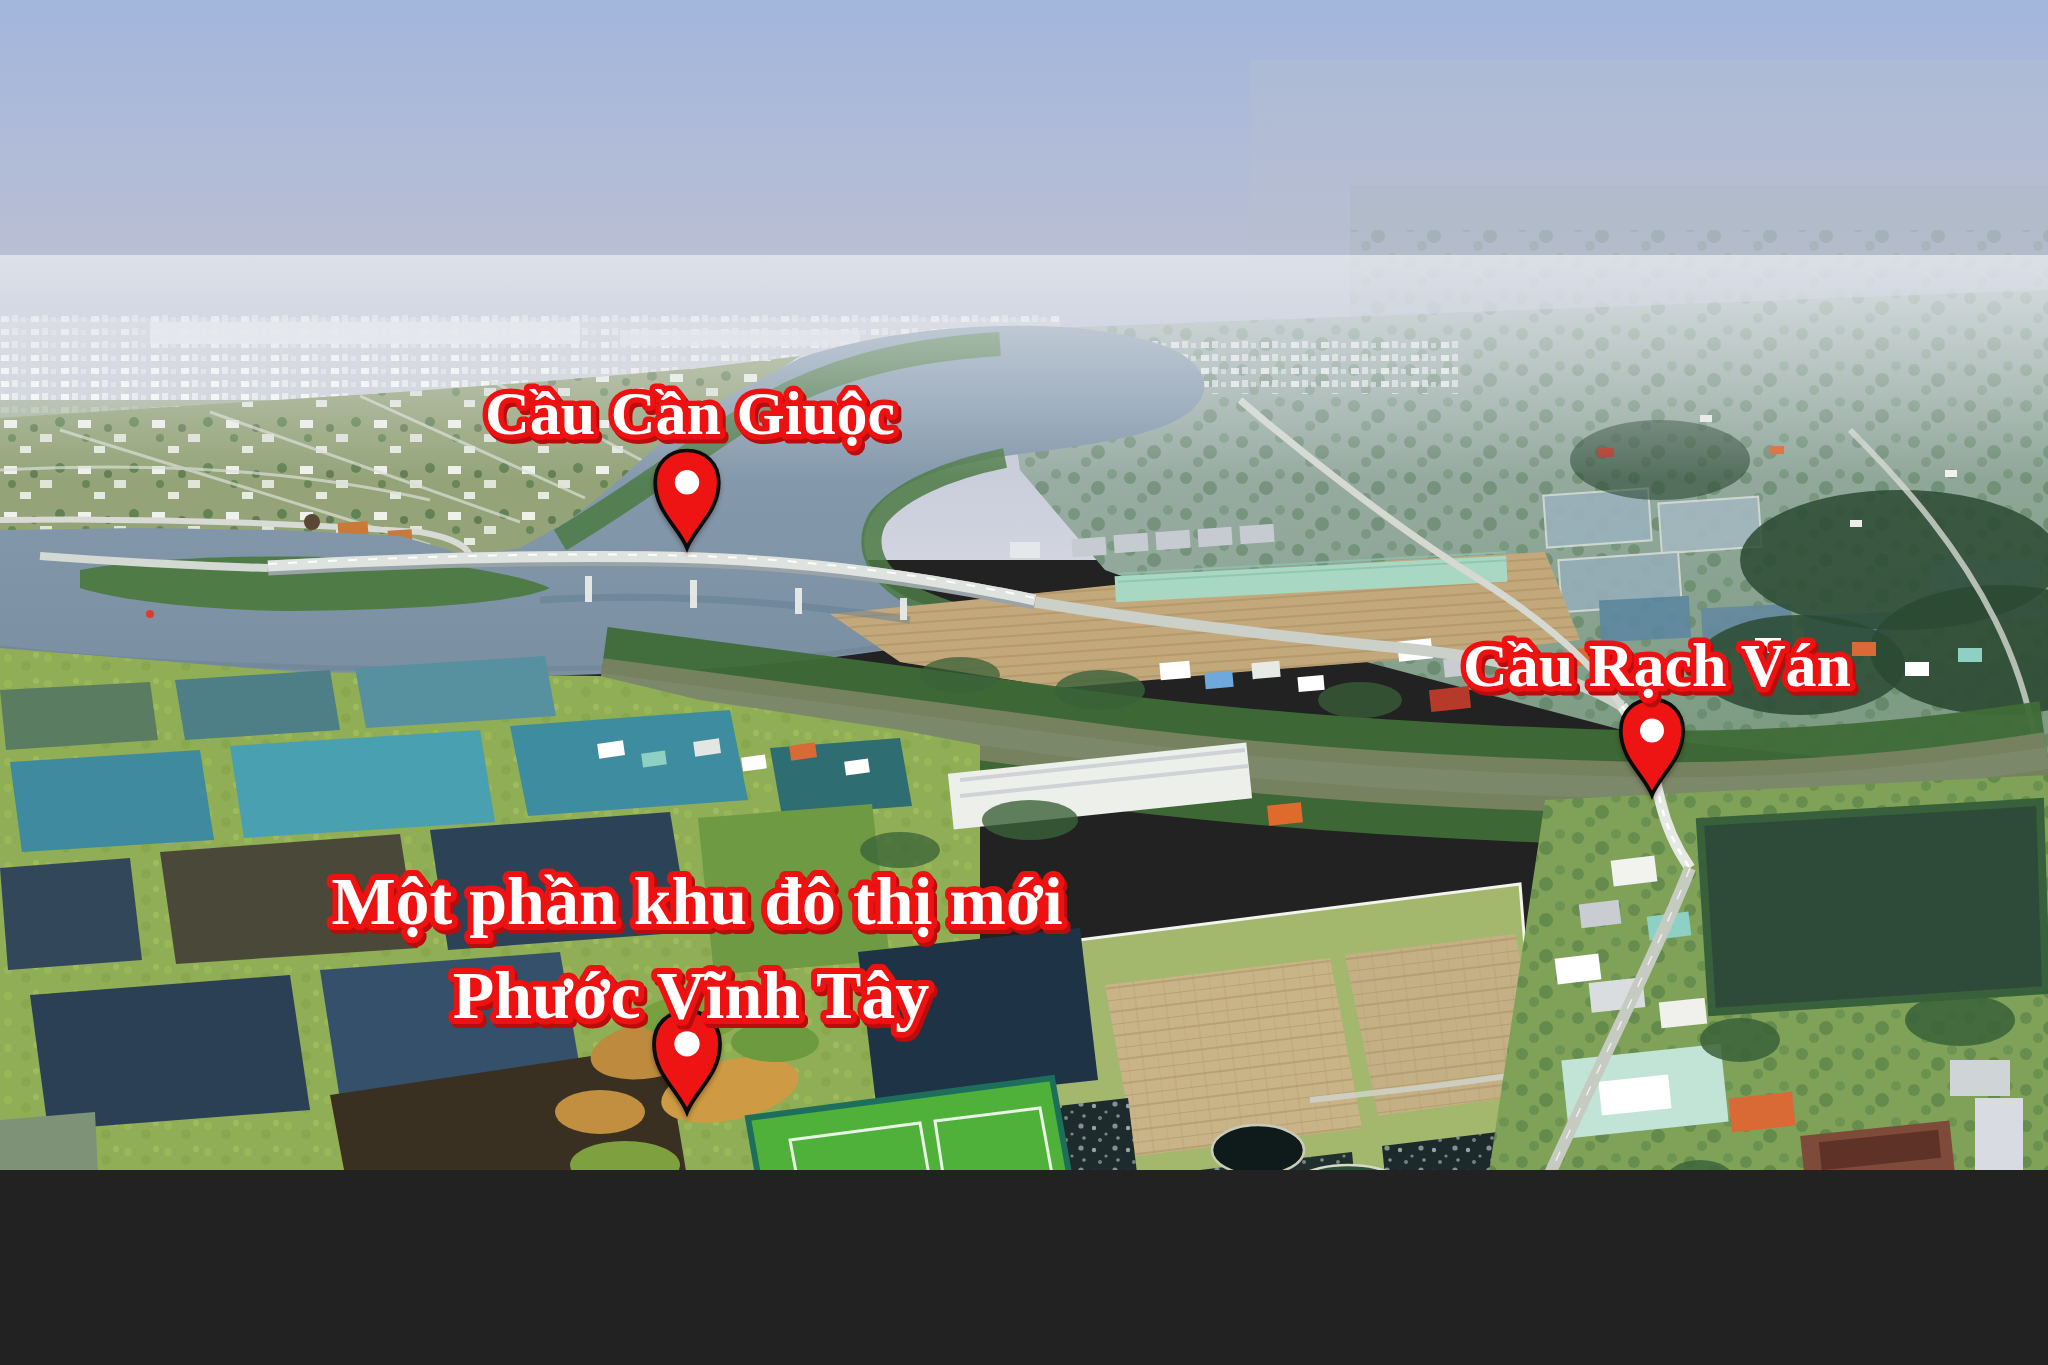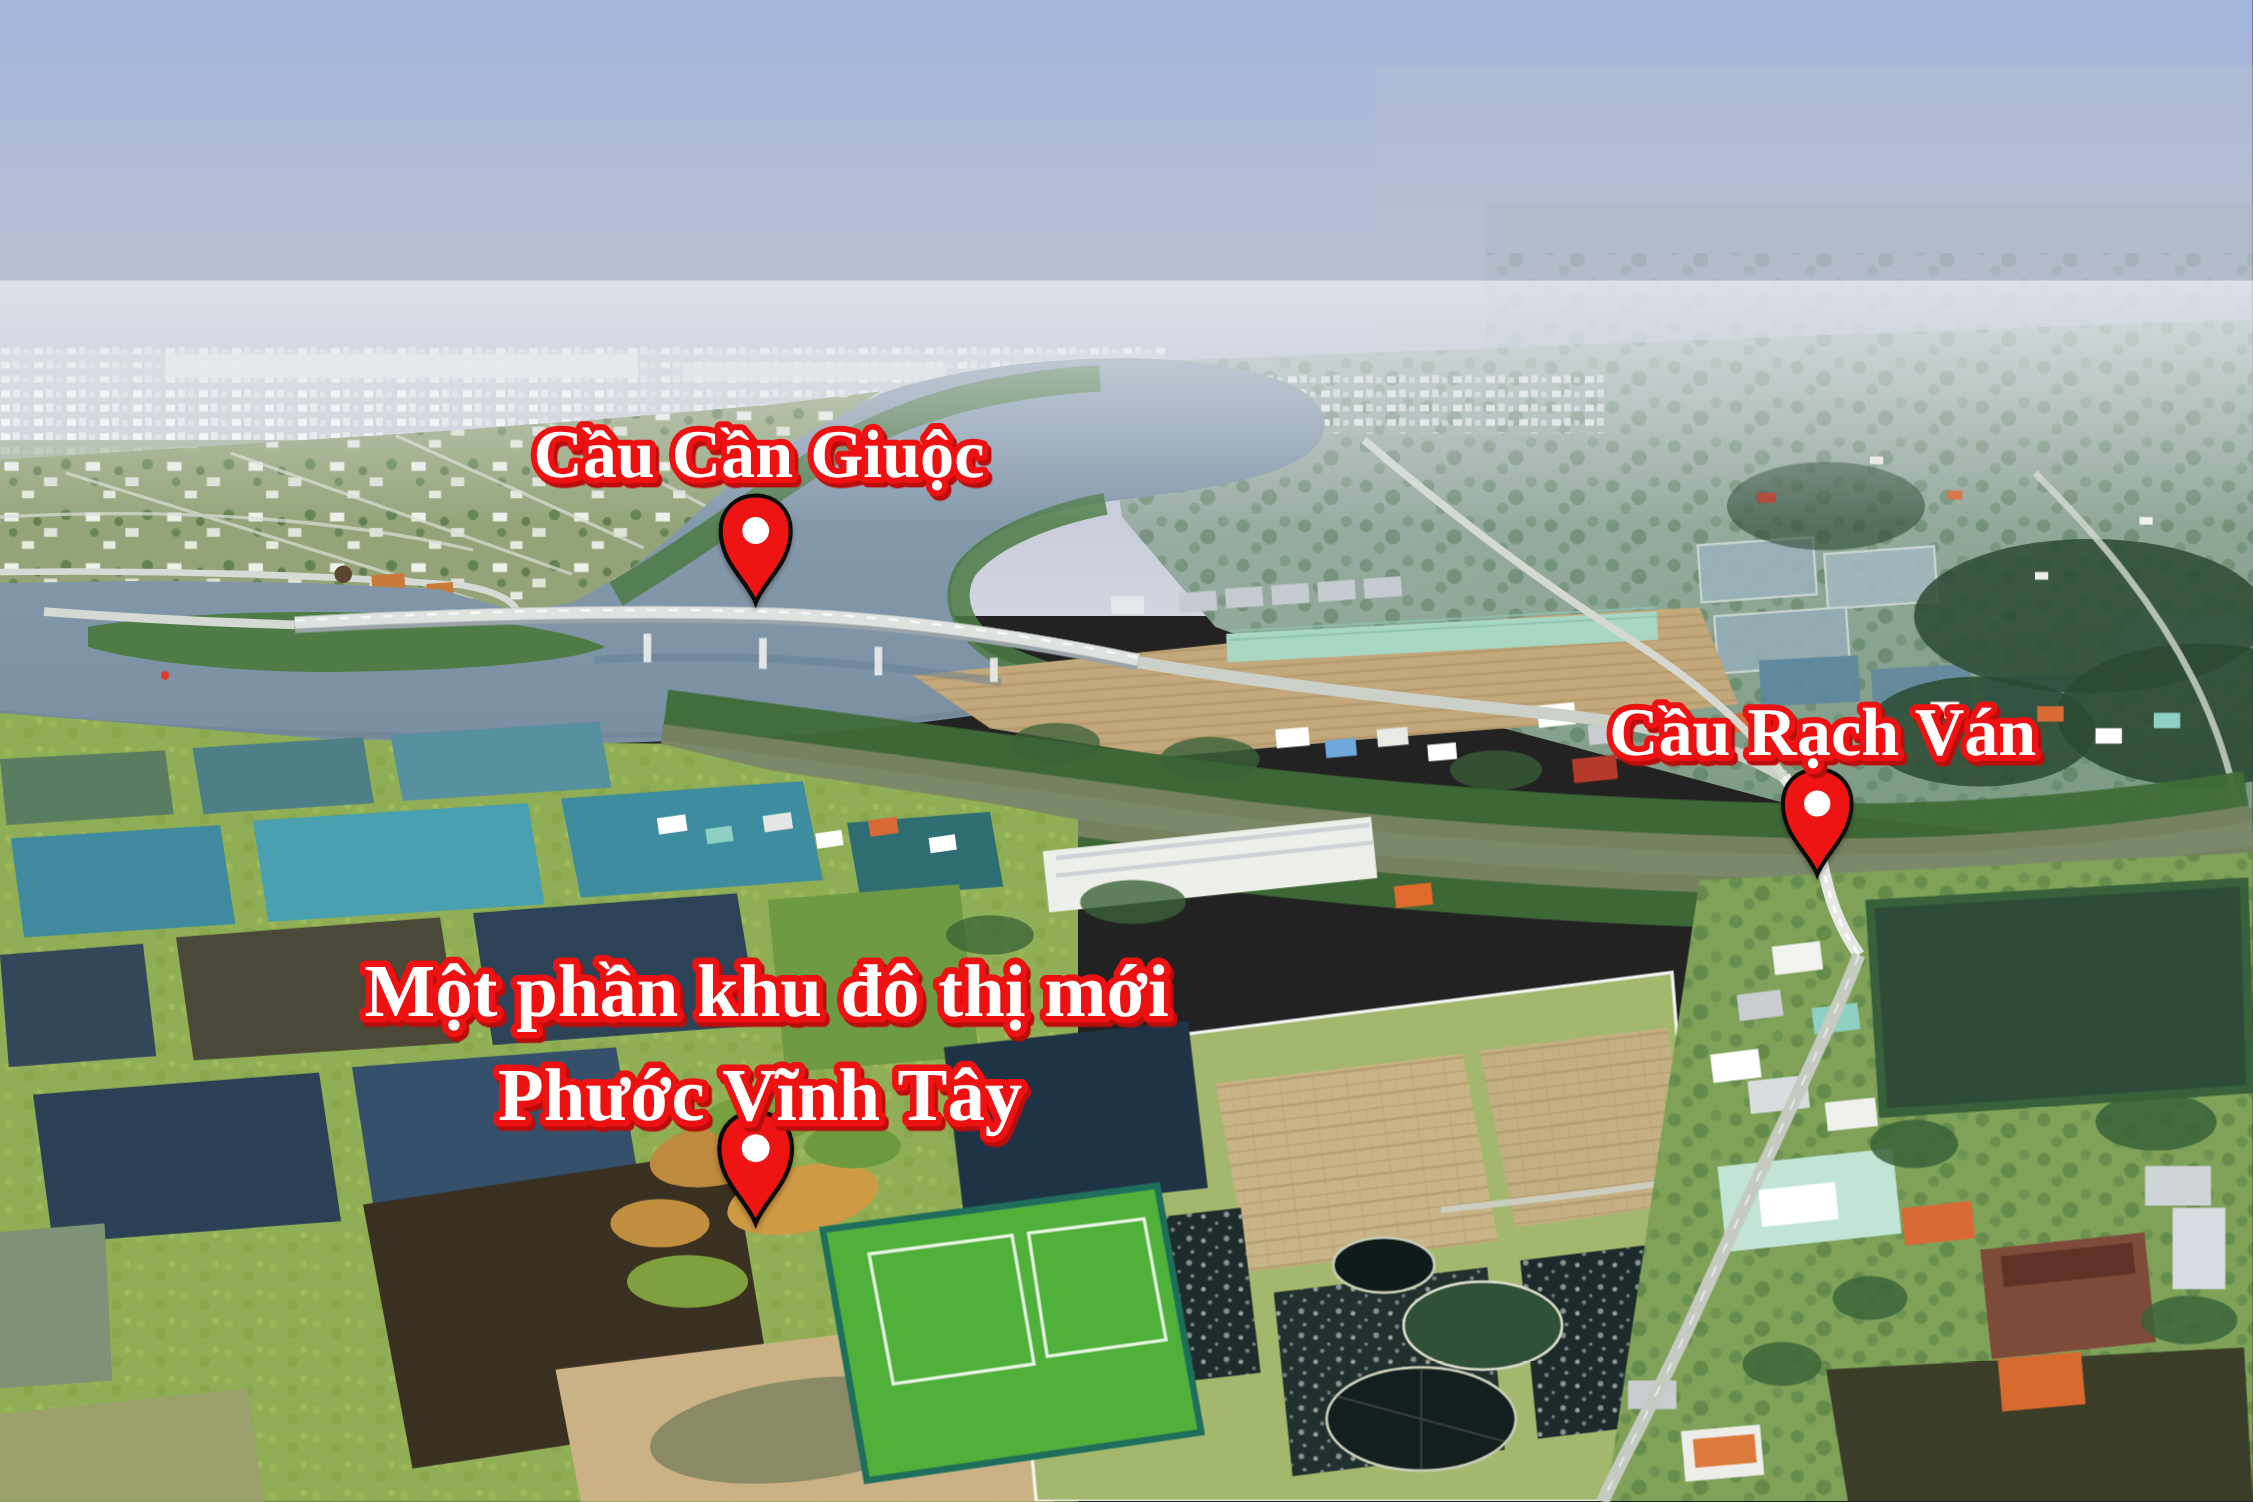--- a/index.html
+++ b/index.html
@@ -1,16 +1,16 @@
 <!DOCTYPE html>
 <html><head>
 <meta charset="utf-8">
 <style>
   html,body{margin:0;padding:0;background:#222;}
-  .stage{position:relative;width:2048px;height:1365px;overflow:hidden;font-family:"Liberation Serif","DejaVu Serif",serif;}
+  .stage{position:relative;width:2048px;height:1170px;overflow:hidden;font-family:"Liberation Serif","DejaVu Serif",serif;}
   svg{display:block;}
   .maplabel{
     fill:#ffffff;
     font-weight:bold;
     paint-order:stroke fill;
     stroke-linejoin:round;
     text-anchor:middle;
     filter:drop-shadow(3px 4px 0px #b80d0d);
   }
   .lbl-m{font-size:62px;stroke-width:11px;}

